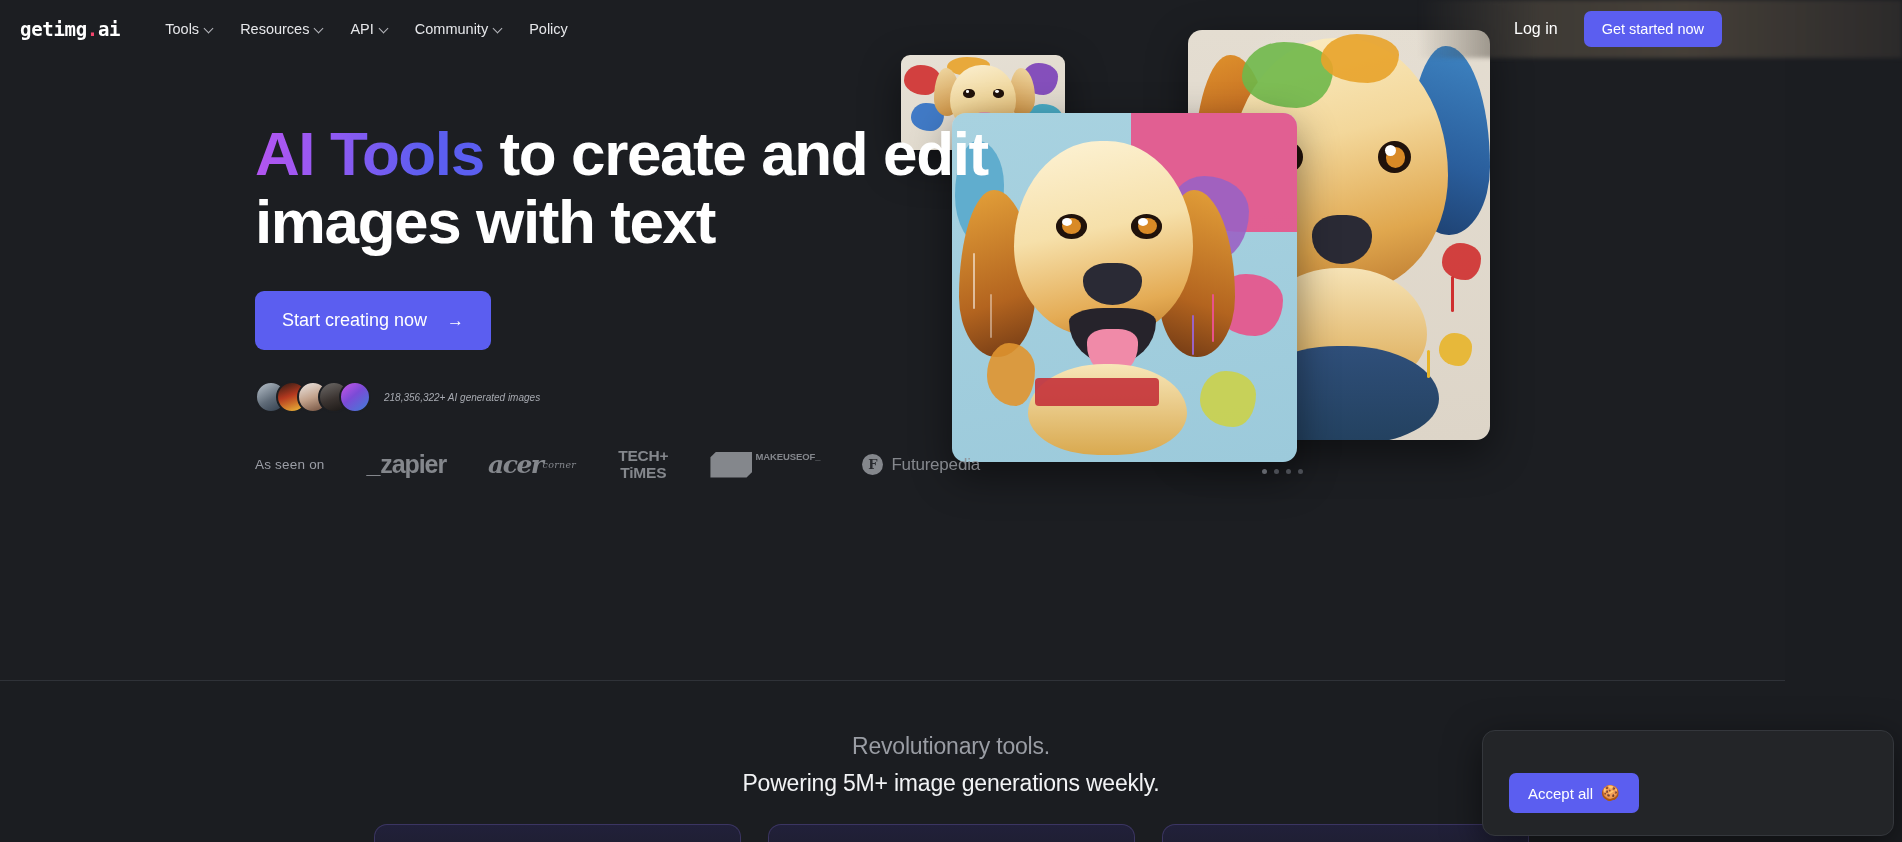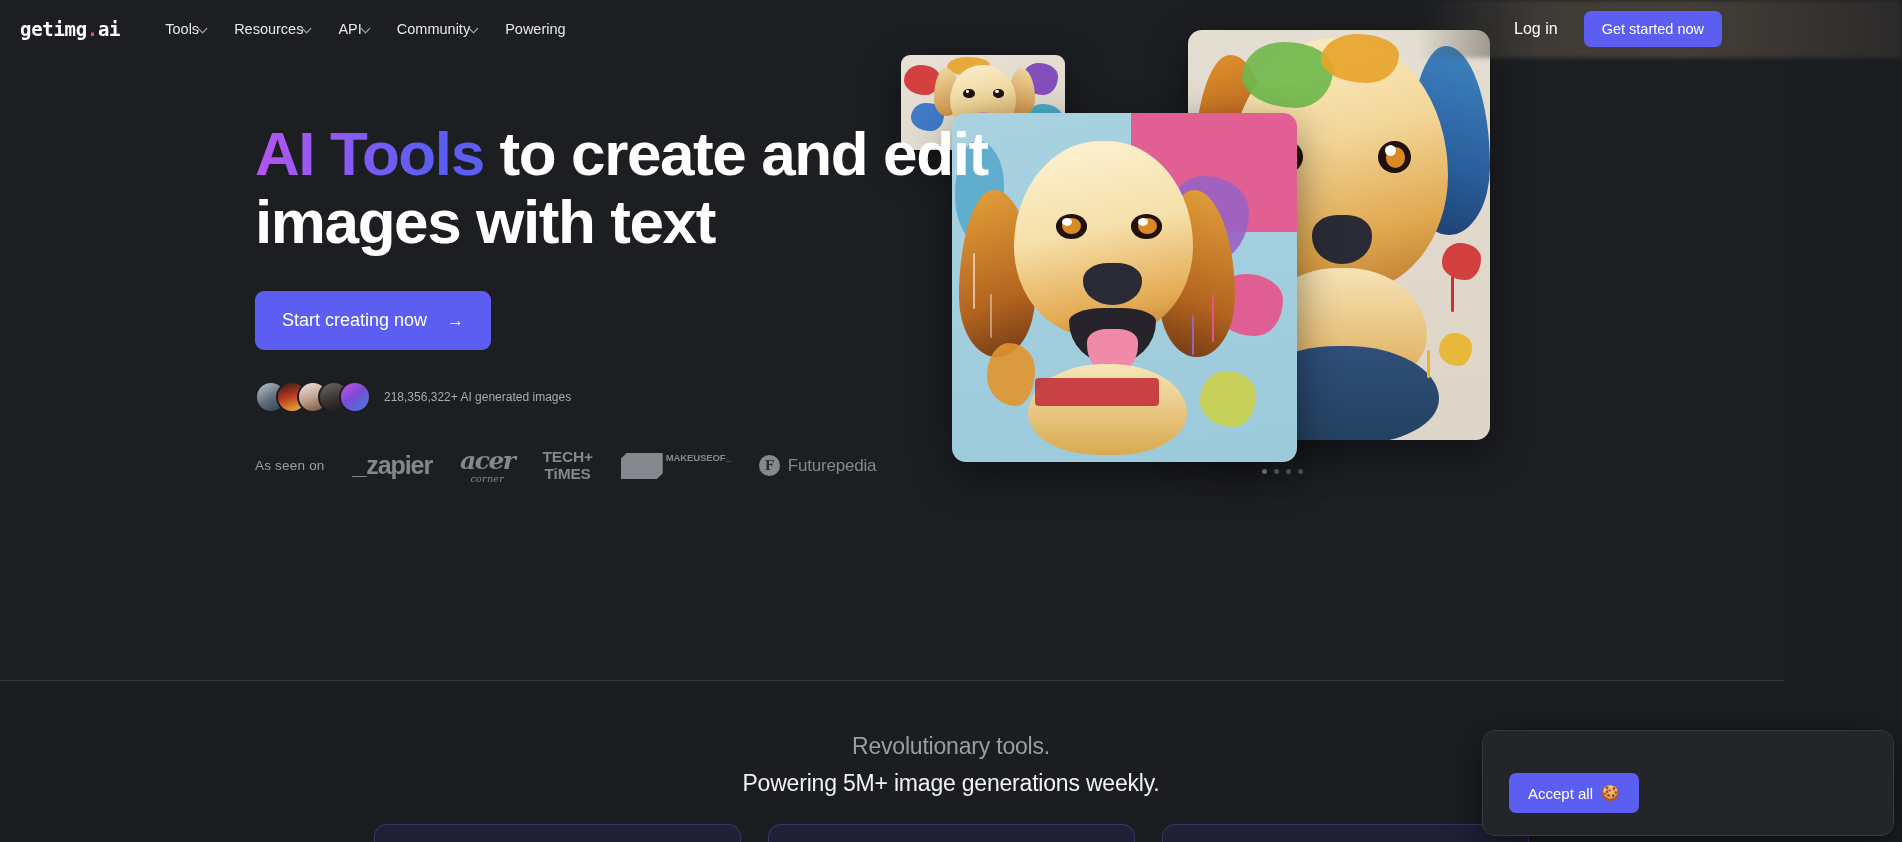--- a/index.html
+++ b/index.html
@@ -43,21 +43,21 @@
   .logo {
     font-family: "DejaVu Sans Mono", "Liberation Mono", monospace;
     font-size: 19px; font-weight: 700; color: #ffffff;
     letter-spacing: -0.3px;
     white-space: nowrap;
     margin-right: 32px;
   }
   .logo .dot { color: #f2456c; }
   .nav-links { display: flex; align-items: center; gap: 0px; }
   .nav-link {
-    display: flex; align-items: center; gap: 0;
+    display: flex; align-items: center; gap: 6px;
     color: #e6e7ea; font-size: 14.5px;
     padding: 7px 13px; border-radius: 6px;
     cursor: pointer; white-space: nowrap;
   }
   .chev { width: 9px; height: 9px; display: inline-block; position: relative; opacity: .85; }
   .chev::before {
     content: ""; position: absolute; left: 0; top: 0px;
     width: 6px; height: 6px;
     border-right: 1.6px solid #cfd1d6; border-bottom: 1.6px solid #cfd1d6;
     transform: rotate(45deg);
@@ -105,31 +105,31 @@
     width: 32px; height: 32px; border-radius: 50%;
     border: 2px solid #1c1e22; margin-left: -11px;
     background-size: cover; flex: 0 0 auto;
   }
   .avatar:first-child { margin-left: 0; }
   .av1 { background: linear-gradient(150deg,#b9c3cc,#5f6b78 55%,#2e3a49); }
   .av2 { background: linear-gradient(160deg,#2b1a14,#b5391f 45%,#f0c23a); }
   .av3 { background: linear-gradient(160deg,#ece7e3,#c3a38d 50%,#6d4b39); }
   .av4 { background: linear-gradient(160deg,#6d6a68,#3a3330 55%,#191614); }
   .av5 { background: linear-gradient(140deg,#c957e8,#7b4bd6 45%,#3f7fd8); }
-  .proof-text { font-size: 12px; color: #a7aab1; }
-
-  .seen-on { margin-top: 35px; display: flex; align-items: center; gap: 28px; }
+  .proof-text { font-size: 10px; color: #a7aab1; font-style: italic; }
+
+  .seen-on { margin-top: 35px; display: flex; align-items: center; gap: 42px; }
   .seen-label { font-size: 13.5px; color: #9b9ea6; letter-spacing: .2px; }
   .brand { color: #8d9096; display: flex; align-items: center; opacity: .92; }
   .brand-zapier {
     font-size: 25px; font-weight: 700; letter-spacing: -1.1px; color: #8d9096;
     display: flex; align-items: baseline; gap: 1px;
   }
   .zap-underscore { font-size: 25px; font-weight: 700; }
-  .brand-acer { display: flex; flex-direction: column; align-items: center; line-height: 1; }
+  .brand-acer { display: flex; flex-direction: row; align-items: center; line-height: 1; }
   .acer-main { font-family: "DejaVu Serif", serif; font-style: italic; font-size: 25px; font-weight: 700; color: #8d9096; letter-spacing: -1.5px; }
   .acer-sub { font-family: "DejaVu Serif", serif; font-style: italic; font-size: 9.5px; color: #8d9096; margin-top: 1px; letter-spacing: .3px; }
   .brand-tech { display: flex; flex-direction: column; line-height: 1.06; font-weight: 700; font-size: 15.5px; color: #8d9096; letter-spacing: -0.2px; }
   .brand-muo { display: flex; align-items: stretch; gap: 3px; }
   .muo-shape { width: 42px; height: 26px; background: #8d9096; clip-path: polygon(14% 0, 100% 0, 100% 78%, 86% 100%, 0 100%, 0 22%); }
   .muo-text { display: flex; flex-direction: row; line-height: 1.02; font-weight: 700; font-size: 9.5px; color: #8d9096; justify-content: center; letter-spacing: -0.1px; }
   .brand-futurepedia { display: flex; align-items: center; gap: 8px; }
   .fp-circle {
     width: 21px; height: 21px; border-radius: 50%; background: #8d9096;
     display: flex; align-items: center; justify-content: center;
@@ -368,21 +368,21 @@
         </div>
         <div class="nav-link">
           <span>API</span>
           <span class="chev"></span>
         </div>
         <div class="nav-link">
           <span>Community</span>
           <span class="chev"></span>
         </div>
         <div class="nav-link">
-          <span>Powering</span>
+          <span>Policy</span>
         </div>
       </div>
 
       <div class="nav-right">
         <div class="login-link">Log in</div>
         <button class="cta-nav">Get started now</button>
       </div>
     </div>
   </div>
 

